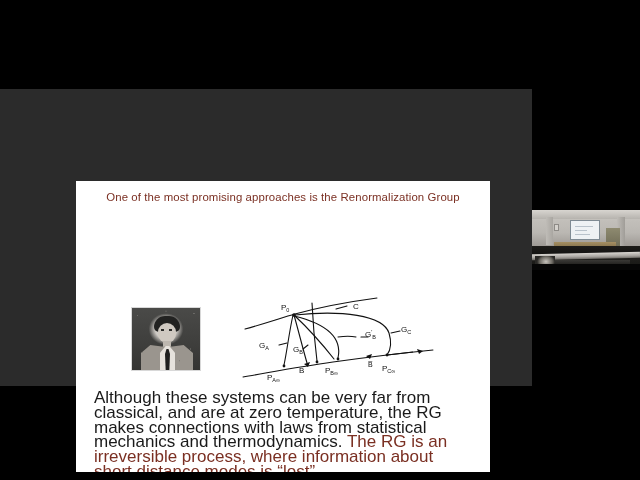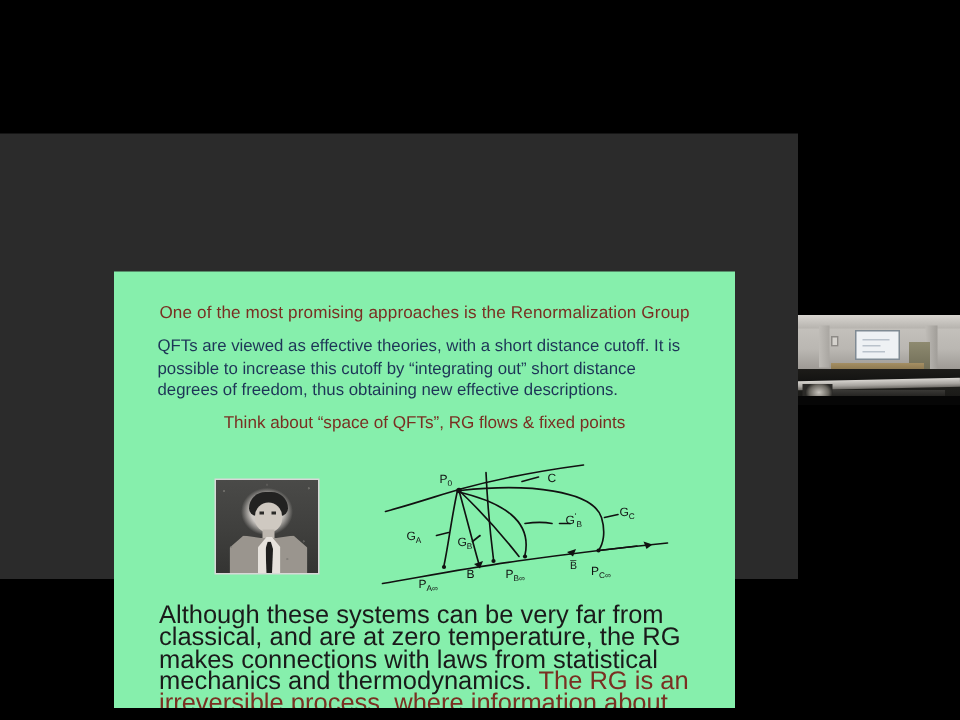--- a/index.html
+++ b/index.html
@@ -32,23 +32,23 @@
     background: #2b2b2b;
   }
 
   
   .slide {
     position: absolute;
     left: 76px;
     top: 92px;
     width: 414px;
     height: 291px;
-    background: #86efac;
+    background: #ffffff;
     box-sizing: border-box;
-    padding: 16px;
+    padding: 4px;
     overflow: hidden;
   }
 
   .slide-inner {
     position: relative;
     width: 100%;
     height: 100%;
   }
 
   
@@ -267,23 +267,21 @@
 
 <div class="stage">
 
   <div class="panel">
 
     <div class="slide">
       <div class="slide-inner">
 
         <div class="title-line">One of the most promising approaches is the Renormalization Group</div>
 
-        <div class="body-blue">QFTs are viewed as effective theories, with a short distance cutoff. It is possible to increase this cutoff by “integrating out” short distance degrees of freedom, thus obtaining new effective descriptions.</div>
-
-        <div class="think-line">Think about “space of QFTs”, RG flows &amp; fixed points</div>
+
 
         <div class="figure-row">
 
           <div class="portrait">
             <div class="p-hair"></div>
             <div class="p-face"></div>
             <div class="p-eyeL"></div>
             <div class="p-eyeR"></div>
             <div class="p-neck"></div>
             <div class="p-jacket"></div>

